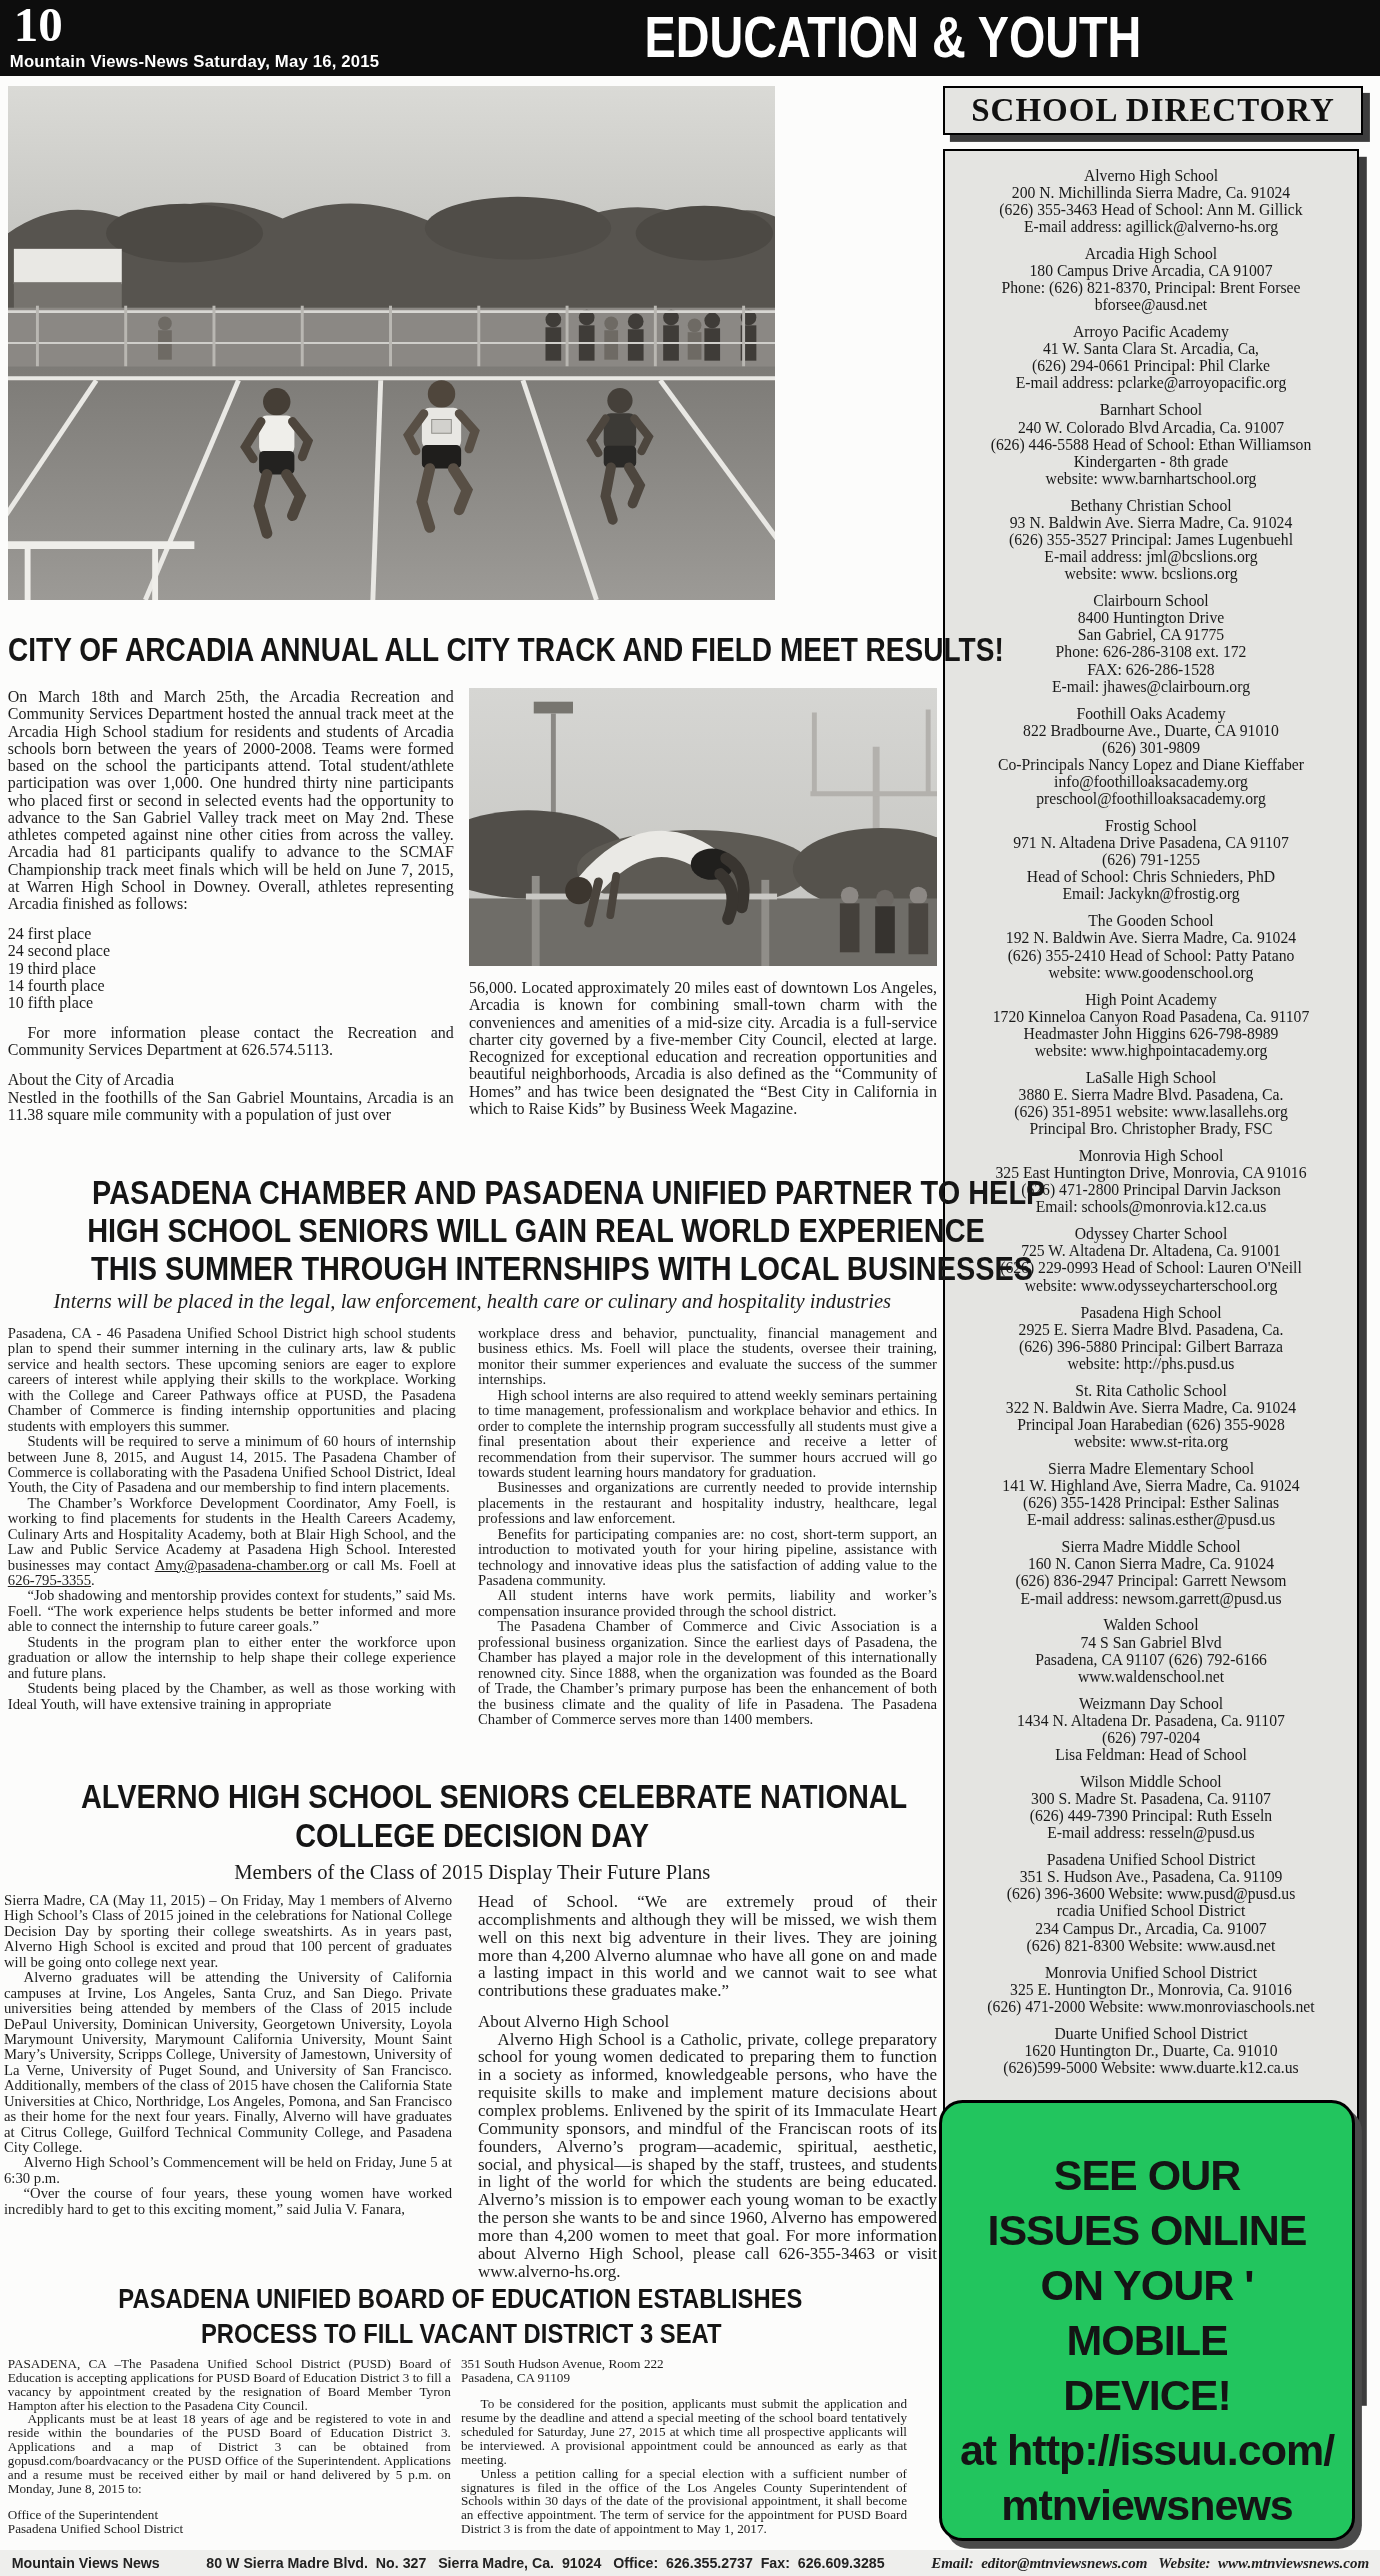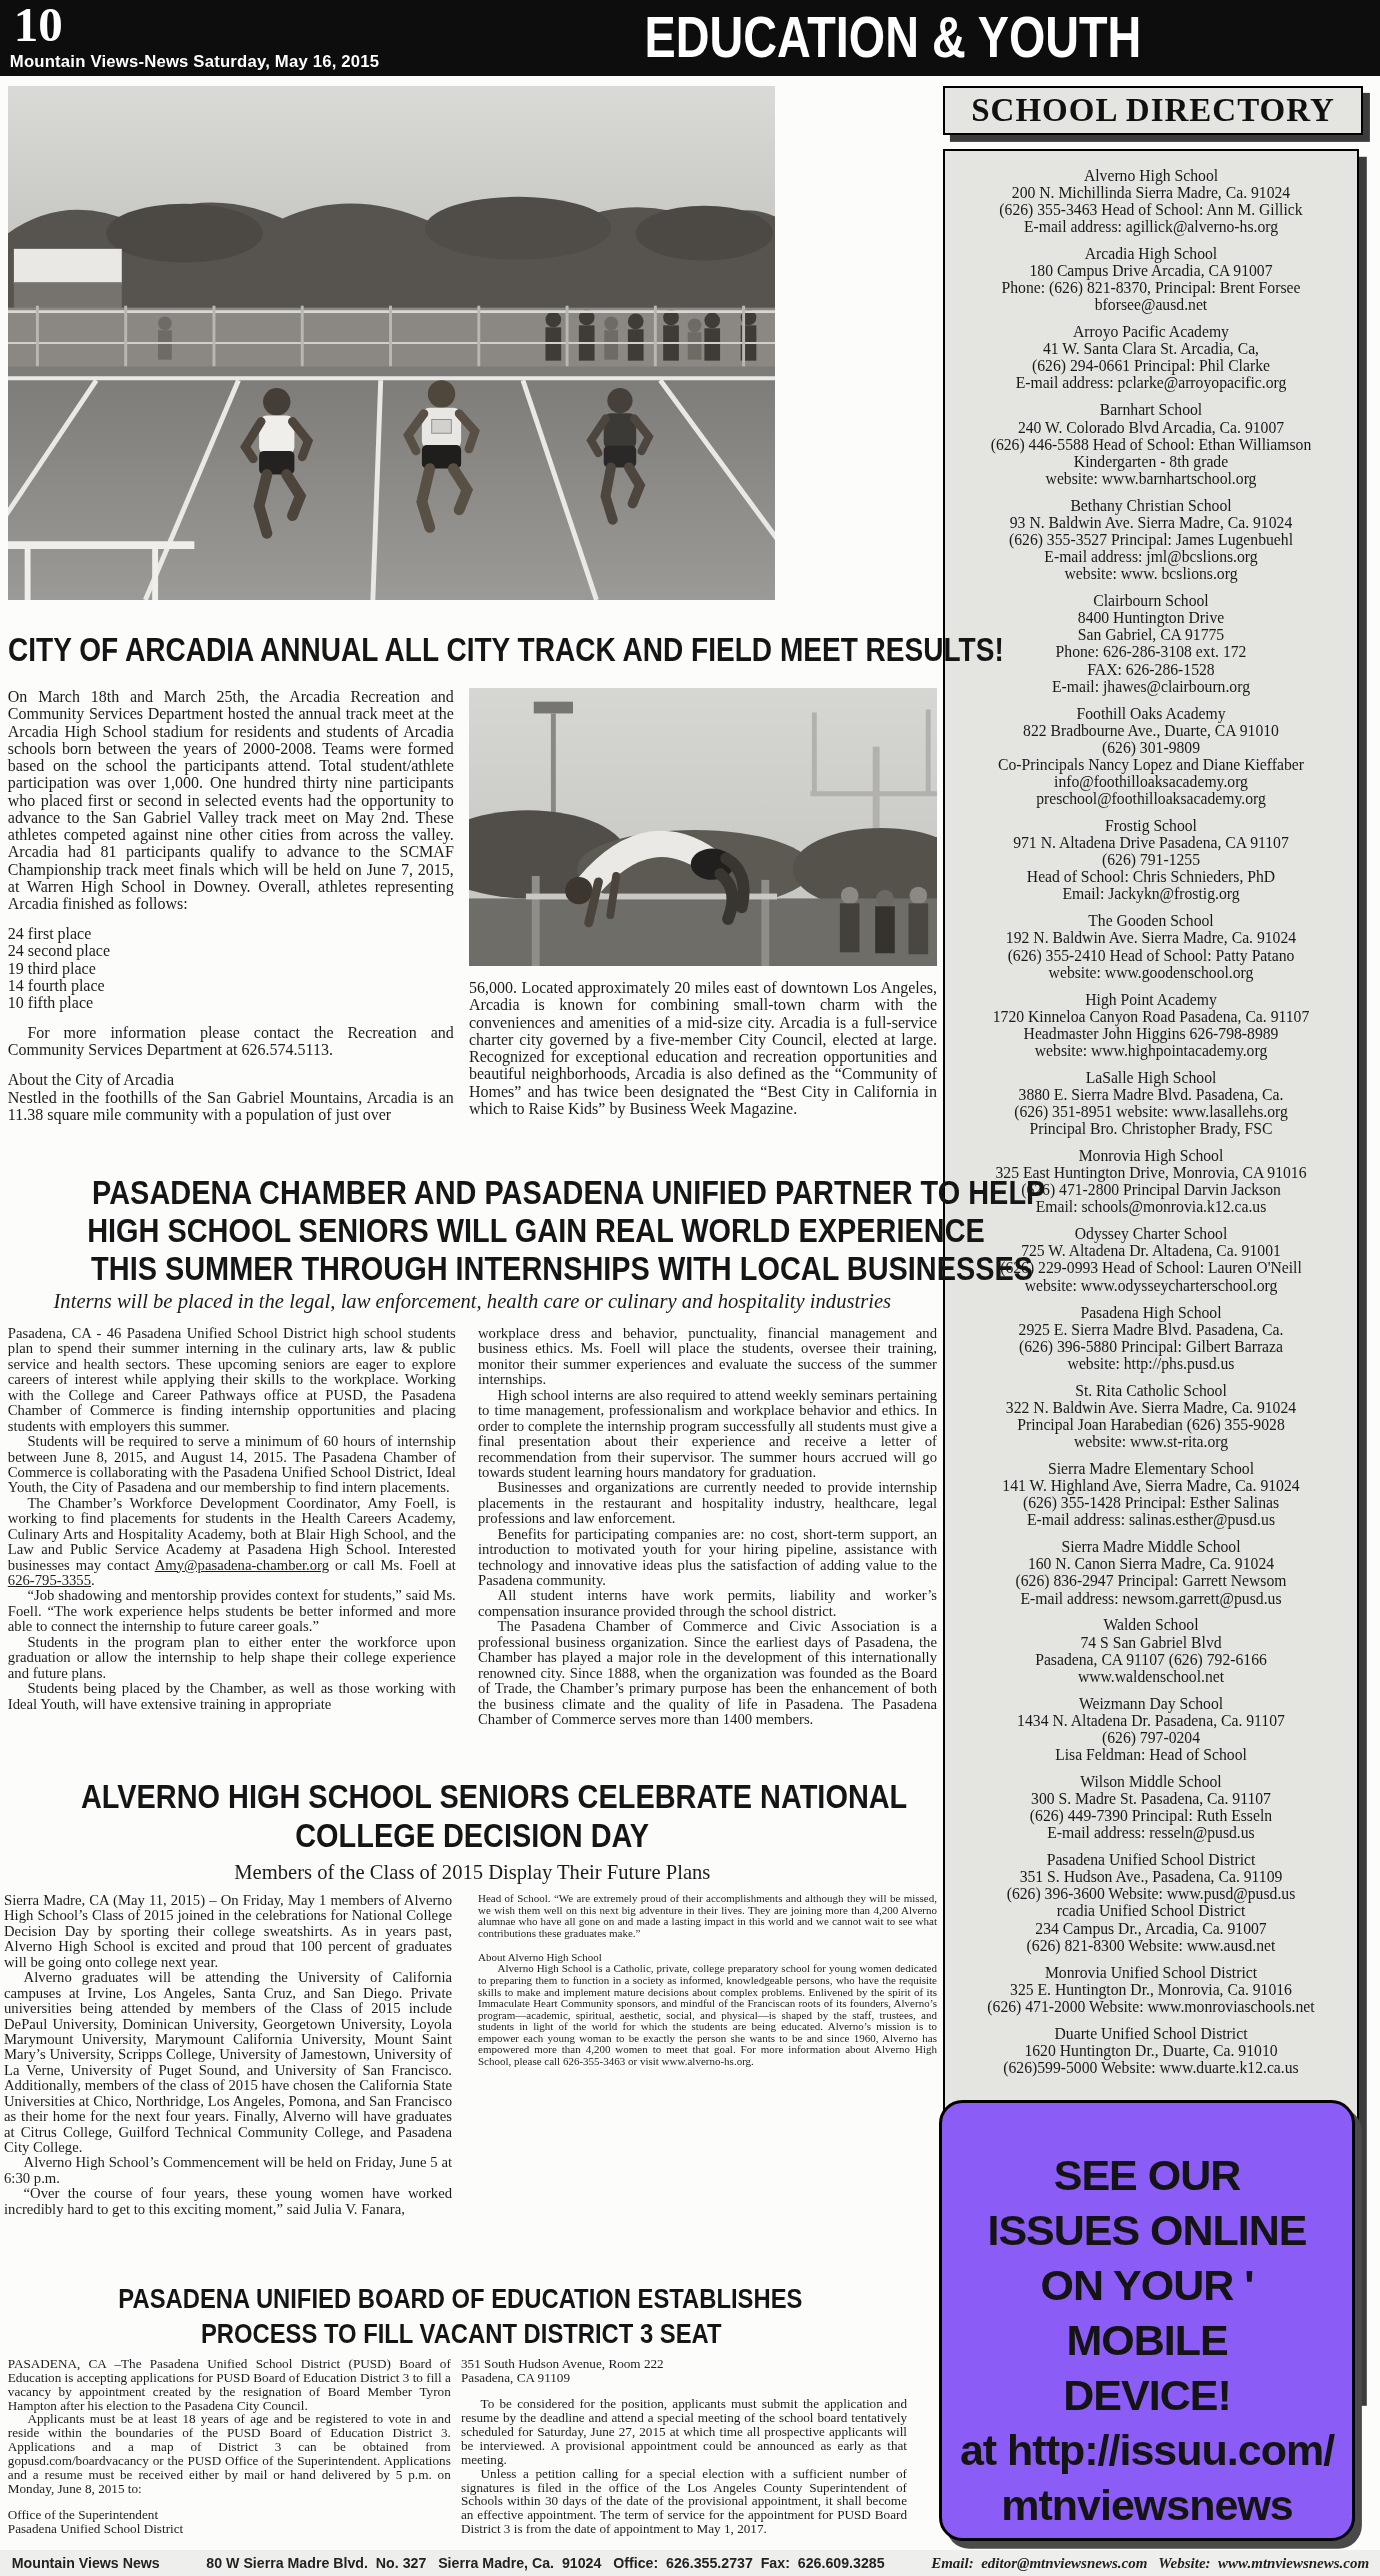--- a/index.html
+++ b/index.html
@@ -38,37 +38,37 @@
   
   .col{position:absolute;text-align:justify;}
   .p{margin:0;}
   .ind{text-indent:19.6px;font-family:Liberation Serif, serif;}
   .gap{margin-top:12.7px;}
   #a1c1{left:7.8px;top:688px;width:446px;font-size:16px;line-height:1.08;}
   #a1c2{left:469px;top:979px;width:468px;font-size:16px;line-height:1.08;}
   #a2c1{left:7.8px;top:1326px;width:448px;font-size:14.7px;line-height:1.05;}
   #a2c2{left:478px;top:1326px;width:459px;font-size:14.7px;line-height:1.05;}
   #a3c1{left:4px;top:1893px;width:448px;font-size:14.7px;line-height:1.05;}
-  #a3c2{left:478px;top:1893px;width:459px;font-size:11px;line-height:1.05;}
+  #a3c2{left:478px;top:1893px;width:459px;font-size:17px;line-height:1.05;}
   #a4c1{left:7.8px;top:2357px;width:443px;font-size:13.2px;line-height:1.05;}
   #a4c2{left:461px;top:2357px;width:446px;font-size:13.2px;line-height:1.05;}
   .plink{text-decoration:underline;}
 
   
   .dirhead{position:absolute;left:943px;top:86px;width:416px;height:45px;background:#e4e4e1;
            border:2.9px solid #000;box-shadow:6.9px 6.9px 0 #3c3c3c;text-align:center;}
   .dirhead span{font-family:"Liberation Serif",serif;font-weight:bold;font-size:33px;line-height:45px;letter-spacing:1px;color:#111;}
   .dirbox{position:absolute;left:943px;top:149px;width:416px;height:2249px;background:#e4e4e1;
           border:2.9px solid #000;box-shadow:7.8px 7.8px 0 #3c3c3c;box-sizing:border-box;
           padding:15.7px 7.8px;overflow:hidden;text-align:center;}
   .dir-entries{font-size:15.7px;line-height:1.09;color:#191919;}
   .dir-entry{margin-bottom:9.8px;}
 
   
-  .issues{position:absolute;left:939px;top:2100px;width:416px;height:441px;background:#8b5cf6;
+  .issues{position:absolute;left:939px;top:2100px;width:416px;height:441px;background:#22c55e;
           border:3.9px solid #000;border-radius:23.5px;box-shadow:6.9px 7.8px 0 #4a4a4a;box-sizing:border-box;
           padding-top:45px;text-align:center;}
   .issues .iline{font-family:"Liberation Sans",sans-serif;font-weight:bold;font-size:43px;line-height:55px;
                  letter-spacing:-1px;color:#141414;}
 
   
   .footer{position:absolute;left:0;top:2550px;width:1381px;height:26.5px;background:#eeeeec;
           display:flex;align-items:center;justify-content:space-between;box-sizing:border-box;padding:0 11.8px;
           font-family:"Liberation Sans",sans-serif;font-size:14.2px;font-weight:bold;color:#222;}
   .footer span{white-space:pre;}

